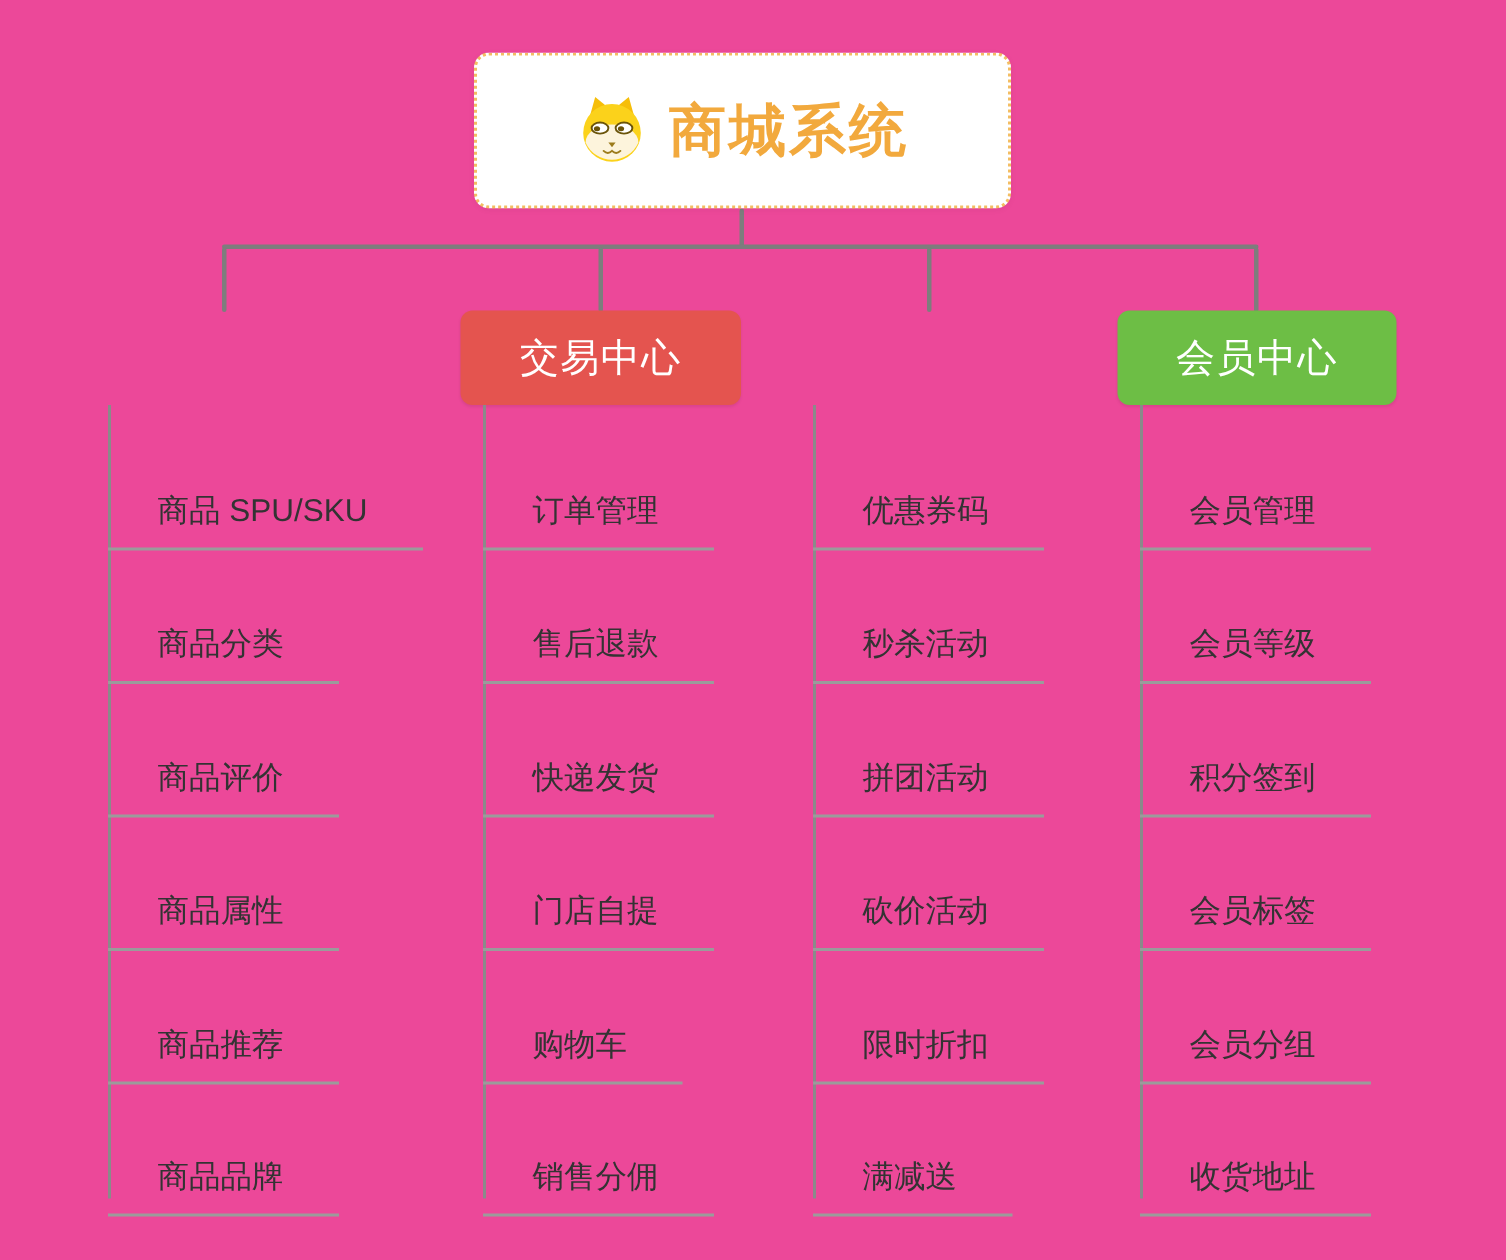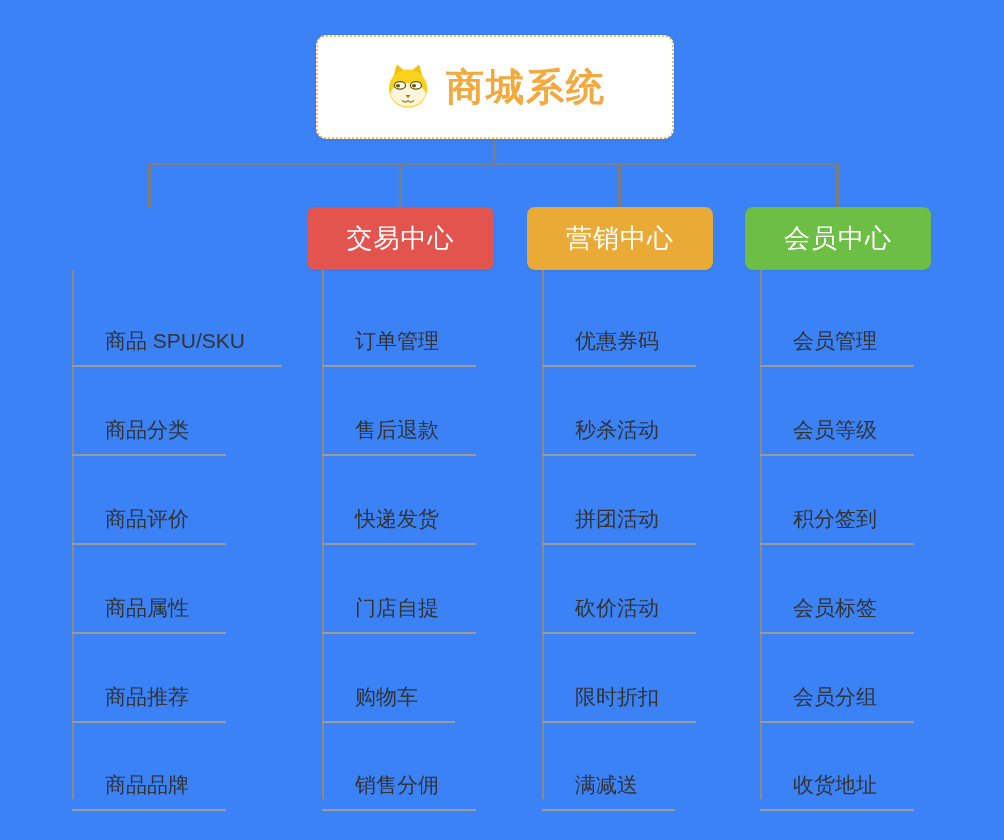--- a/index.html
+++ b/index.html
@@ -3,21 +3,21 @@
 <meta charset="utf-8">
 <style>
   html,body{margin:0;padding:0;}
   body{
     font-family:"Liberation Sans","DejaVu Sans",sans-serif;
     background:#f5f5f5;
   }
   .canvas{
     position:relative;
     width:1004px;height:840px;
-    background:#3b82f6;
+    background:#ec4899;
     overflow:hidden;
   }
   
   .line{position:absolute;background:#7d7d7d;border-radius:2px;}
   .root-stem{left:493px;top:139px;width:3px;height:27px;}
   .bus{left:148px;top:163px;width:691px;height:3px;}
   .drop{top:165px;width:3px;height:43px;}
   .drop-0{left:148px;}
   .drop-1{left:399px;}
   .drop-2{left:618px;}
@@ -110,23 +110,20 @@
         <path d="M27,40 h6 l-3,4 z" fill="#9c7b1b"></path>
         <path d="M23,47 q3.5,3.5 7,0 q3.5,3.5 7,0" fill="none" stroke="#9c7b1b" stroke-width="1.6" stroke-linecap="round"></path>
       </svg>
     </span>
     <span class="root-title">商城系统</span>
   </div>
 
   <div class="branch-node bnode-1" style="background: rgb(228, 84, 79);">
     <span class="branch-label">交易中心</span>
   </div>
-  <div class="branch-node bnode-2" style="background: rgb(234, 171, 54);">
-    <span class="branch-label">营销中心</span>
-  </div>
   <div class="branch-node bnode-3" style="background: rgb(109, 190, 69);">
     <span class="branch-label">会员中心</span>
   </div>
 
   <div class="col-stem stem-0"></div>
   <div class="col-stem stem-1"></div>
   <div class="col-stem stem-2"></div>
   <div class="col-stem stem-3"></div>
 
   <div class="col-items items-0">

